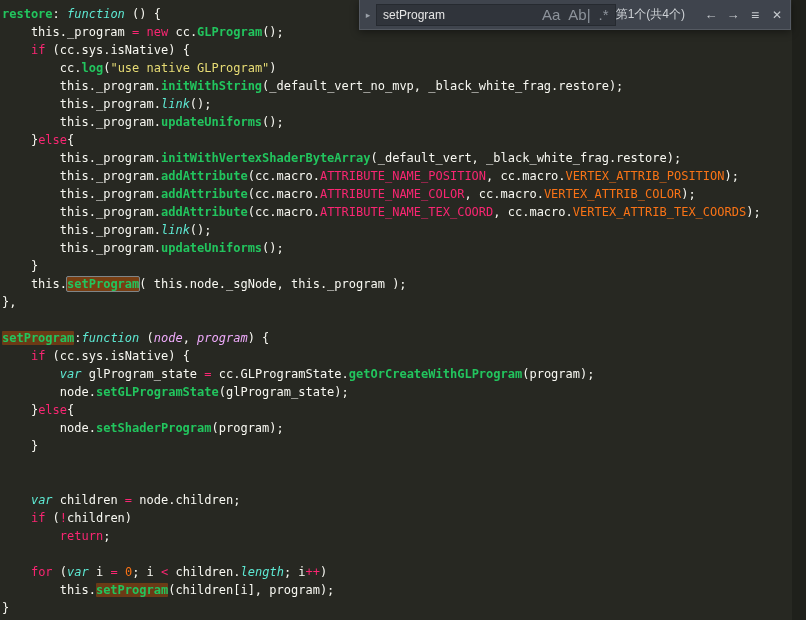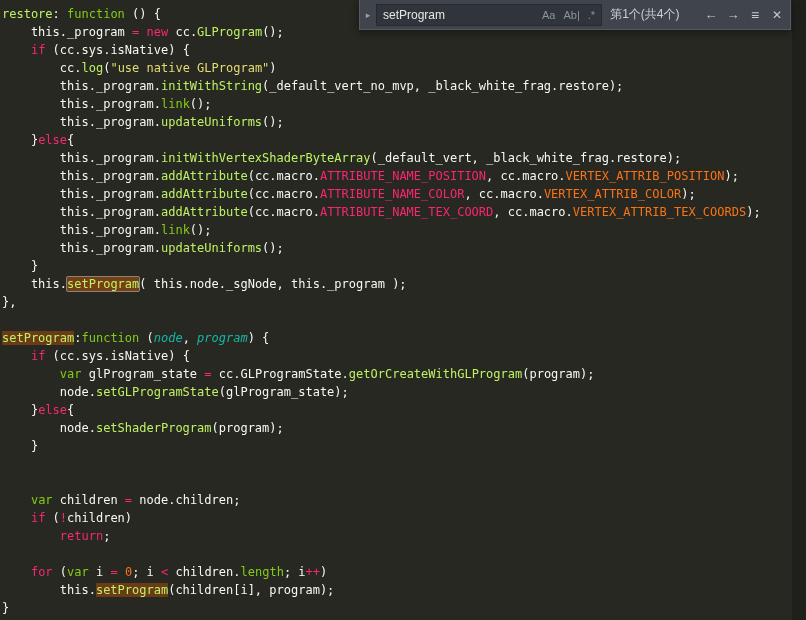--- a/index.html
+++ b/index.html
@@ -12,25 +12,25 @@
   .code{
     position:absolute;left:0;top:0;width:792px;height:620px;
     padding:5px 0 0 2px;box-sizing:border-box;
     font:12px/18px "DejaVu Sans Mono", monospace;
     color:#f8f8f2;
     white-space:pre;
   }
   .line{height:18px;white-space:pre;}
   .tk-d{color:#f8f8f2;}
   .tk-k{color:#f92672;}
-  .tk-f{color:#bef264;}
+  .tk-f{color:#22c55e;font-weight:bold;}
   .tk-s{color:#e6db74;}
   .tk-c{color:#f97316;}
-  .tk-t{color:#84cc16;}
-  .tk-p{color:#14b8a6;font-style:italic;}
+  .tk-t{color:#5eead4;font-style:italic;}
+  .tk-p{color:#f0abfc;font-style:italic;}
   .hl-match{background:rgba(234,92,0,0.35);border-radius:1px;}
   .hl-current{background:rgba(234,92,0,0.42);outline:1px solid rgba(200,210,220,0.55);border-radius:1px;}
   
   .scroll-strip{
     position:absolute;right:0;top:0;width:14px;height:620px;
     background:rgba(0,0,0,0.2);
   }
   
   .find-widget{
     position:absolute;top:0;left:359px;width:432px;height:30px;
@@ -49,26 +49,26 @@
   .fw-input-wrap{
     flex:0 0 222px;height:22px;box-sizing:border-box;
     background:#30343b;border:1px solid #262a30;
     display:flex;align-items:center;padding:0 2px 0 6px;
   }
   .fw-input{
     flex:1;min-width:0;background:transparent;border:none;outline:none;
     color:#e6e6e6;font:12px "Liberation Sans", sans-serif;padding:0;
   }
   .fw-opt{
-    flex:0 0 auto;color:#8d939b;font-size:11px;line-height:20px;
+    flex:0 0 auto;color:#8d939b;font-size:15px;line-height:20px;
     padding:0 4px;cursor:pointer;user-select:none;
   }
   .fw-opt.word{}
   .fw-count{
-    flex:1;color:#cdd1d5;font-size:12px;margin-left:8px;white-space:nowrap;
+    flex:1;color:#cdd1d5;font-size:12px;margin-left:0;white-space:nowrap;
   }
   .fw-btn{
     flex:0 0 auto;width:22px;text-align:center;color:#c6cace;
     font-size:13px;line-height:30px;cursor:pointer;user-select:none;
   }
   .fw-btn.close{font-size:12px;margin-right:2px;}
   .fw-btn.selection{font-size:14px;}
 </style>
 </head>
 <body>

